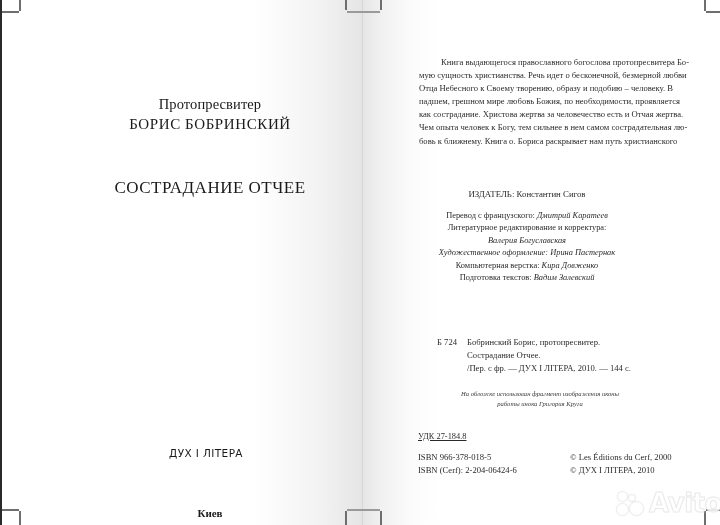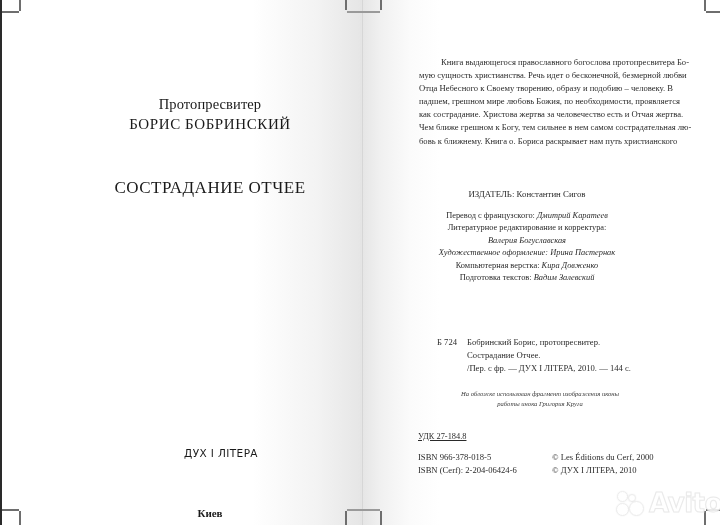--- a/index.html
+++ b/index.html
@@ -33,21 +33,21 @@
     }
     .lp-author-name {
       position: absolute; left: 96px; top: 116px; width: 228px; text-align: center;
       font-size: 15px; letter-spacing: 0.6px;
     }
     .lp-book-title {
       position: absolute; left: 92px; top: 178px; width: 236px; text-align: center;
       font-size: 17px; letter-spacing: 0.5px;
     }
     .lp-publisher {
-      position: absolute; left: 141px; top: 447px; width: 160px; text-align: center;
+      position: absolute; left: 126px; top: 447px; width: 160px; text-align: center;
       font-family: "DejaVu Sans", sans-serif; font-size: 10.5px; letter-spacing: 0.4px;
     }
     .lp-city {
       position: absolute; left: 130px; top: 462px; width: 160px; text-align: center;
       font-size: 11px; font-weight: bold; margin-top: 45px;
     }
 
     
     .annotation {
       position: absolute; left: 419px; top: 56px; width: 285px;
@@ -63,21 +63,21 @@
     .catalog .code { position: absolute; left: 0; top: 0; width: 28px; }
     .catalog .lines { position: absolute; left: 30px; top: 0; width: 220px; white-space: nowrap; }
 
     .cover-note {
       position: absolute; left: 440px; top: 389px; width: 200px; text-align: center;
       font-size: 6.6px; line-height: 10px; font-style: italic; color: #3a3a3a;
     }
 
     .udk { position: absolute; left: 418px; top: 432px; font-size: 8.4px; color: #2a2a2a; text-decoration: underline; }
     .isbn { position: absolute; left: 418px; top: 451px; font-size: 8.6px; line-height: 13px; color: #2a2a2a; white-space: nowrap; }
-    .copyright { position: absolute; left: 552px; top: 451px; font-size: 8.6px; line-height: 13px; color: #2a2a2a; white-space: nowrap; }
+    .copyright { position: absolute; left: 570px; top: 451px; font-size: 8.6px; line-height: 13px; color: #2a2a2a; white-space: nowrap; }
 
     .watermark {
       position: absolute; left: 616px; top: 488px; height: 30px; display: flex; align-items: center;
       opacity: 0.85;
     }
     .wm-dots { position: relative; width: 30px; height: 26px; margin-right: 3px; }
     .wm-dot { position: absolute; border-radius: 50%; background: #ffffff; border: 1.5px solid #e9e9e9; box-shadow: 0 0 2px rgba(0,0,0,0.08); }
     .wm-text {
       font-family: "DejaVu Sans", sans-serif; font-size: 26px; font-weight: bold; color: #ffffff;
       -webkit-text-stroke: 1px #e6e6e6; letter-spacing: -0.5px;
@@ -113,21 +113,21 @@
   <div class="lp-book-title">СОСТРАДАНИЕ ОТЧЕЕ</div>
   <div class="lp-publisher">ДУХ І ЛІТЕРА</div>
   <div class="lp-city">Киев</div>
 
   <div class="annotation">
     <div style="text-indent:22px;">Книга выдающегося православного богослова протопресвитера Бо-</div>
     <div>мую сущность христианства. Речь идет о бесконечной, безмерной любви</div>
     <div>Отца Небесного к Своему творению, образу и подобию – человеку. В</div>
     <div>падшем, грешном мире любовь Божия, по необходимости, проявляется</div>
     <div>как сострадание. Христова жертва за человечество есть и Отчая жертва.</div>
-    <div>Чем ближе грешном к Богу, тем сильнее в нем самом сострадательная лю-</div>
+    <div>Чем опыта человек к Богу, тем сильнее в нем самом сострадательная лю-</div>
     <div>бовь к ближнему. Книга о. Бориса раскрывает нам путь христианского</div>
   </div>
 
   <div class="credits credit-publisher">ИЗДАТЕЛЬ: Константин Сигов</div>
 
   <div class="credits credit-block">
     <div>
       <span>Перевод с французского:</span>
       <i>Дмитрий Каратеев</i>
     </div>

